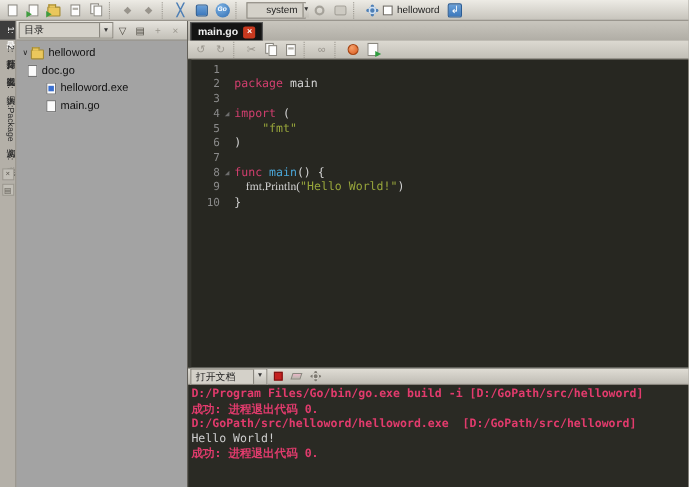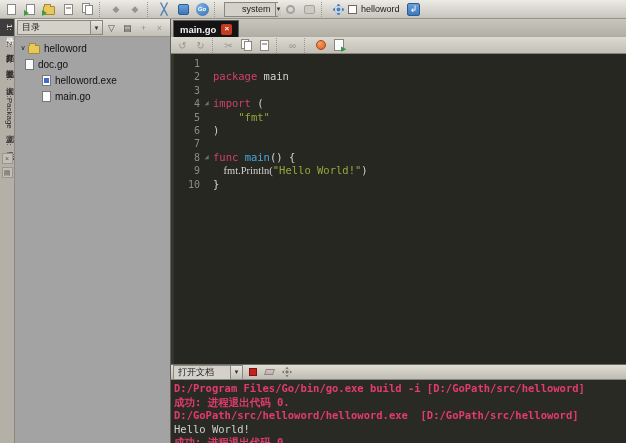--- a/index.html
+++ b/index.html
@@ -104,21 +104,21 @@
   
   .outheader { height:16px; flex:none; background:linear-gradient(#e0ddd5,#bfbcb4);
                border-top:1px solid #6a6a64; border-bottom:1px solid #88847c;
                display:flex; align-items:center; gap:2px; padding:0 2px; }
   #out-combo { width:70px; }
   .obtn { width:15px; height:14px; display:flex; align-items:center; justify-content:center; }
   .stop-sq { width:8px; height:8px; background:#c42020; border:1px solid #7e1212; }
   .eraser { width:9px; height:6px; background:linear-gradient(#e9b7c6,#b9b6ae); border:1px solid #8a877f; transform:skewX(-18deg); }
   .gear-gray { width:6px; height:6px; background:#7e7a72; border-radius:50%;
       box-shadow:0 -3.5px 0 -1.8px #7e7a72, 0 3.5px 0 -1.8px #7e7a72, -3.5px 0 0 -1.8px #7e7a72, 3.5px 0 0 -1.8px #7e7a72, inset 0 0 0 1.2px #d8d5cd; }
-  .output { height:63px; flex:none; background:#2a2a24; font-family:"DejaVu Sans Mono", monospace;
+  .output { height:93px; flex:none; background:#2a2a24; font-family:"DejaVu Sans Mono", monospace;
             font-size:10.5px; line-height:13.5px; padding:2px 0 0 3px; white-space:pre; }
   .oline.command { font-weight:bold; }
 </style>
 </head>
 <body>
 
 <div class="window">
 
   <div class="toolbar">
     <div class="tbtn">

